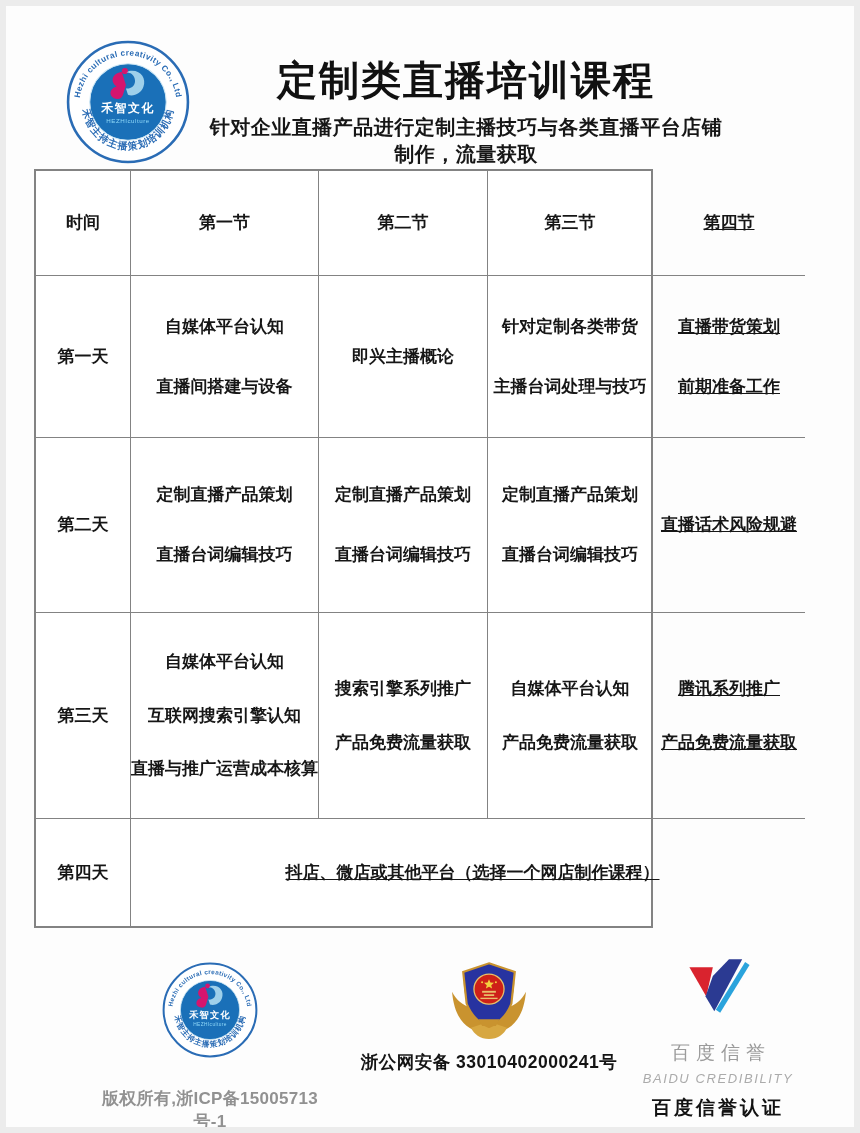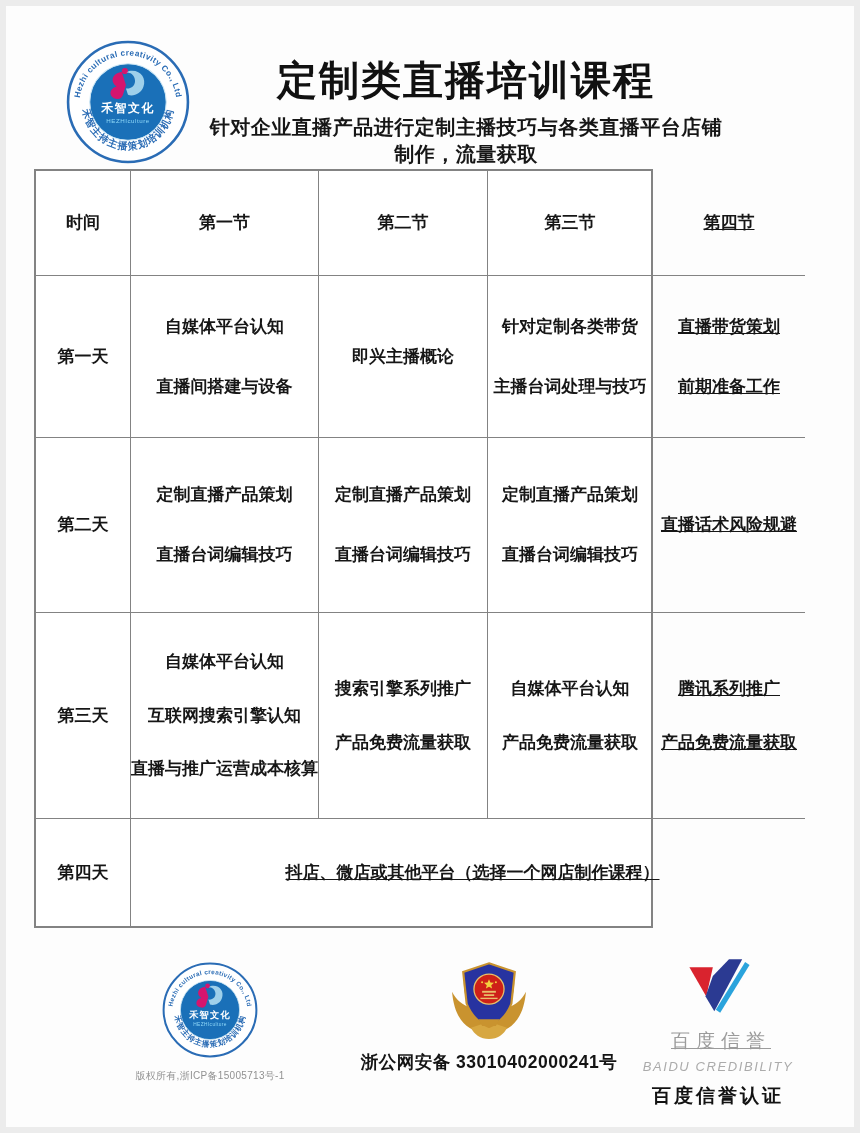--- a/index.html
+++ b/index.html
@@ -35,25 +35,25 @@
   .cell.last-col { border-right:none;text-decoration:underline; }
   .cell.last-row { border-bottom:none; }
   .cell.gap-sm { gap:34px;text-align:right; }
   .cell.merged { grid-column:2 / 6; justify-content:center; align-items:center; padding-left:11px; text-align:left; }
   .cl { line-height:1.15; white-space:nowrap; }
 
   
   .f-left  { position:absolute; left:88px;  top:956px; width:232px; text-align:center; }
   .f-mid   { position:absolute; left:340px; top:953px; width:286px; text-align:center; }
   .f-right { position:absolute; left:620px; top:948px; width:184px; text-align:center; }
-  .copyright { margin-top:11px; font-size:10px; font-weight:normal; color:#919191; letter-spacing:0.3px; }
+  .copyright { margin-top:29px; font-size:17px; font-weight:bold; color:#919191; letter-spacing:0.3px; }
   .police-badge { width:86px; height:86px; display:block; margin:0 auto; }
   .police-text { margin-top:5px; font-size:17.5px; font-weight:bold; color:#141414; letter-spacing:0.5px; }
   .baidu-v { width:70px; height:66px; display:block; margin:0 auto; }
-  .baidu-cn { margin-top:8px; font-size:19px; color:#9b9b9b; letter-spacing:6px; text-indent:6px;text-decoration:underline; }
+  .baidu-cn { margin-top:20px; font-size:19px; color:#9b9b9b; letter-spacing:6px; text-indent:6px; }
   .baidu-en { margin-top:5px; font-size:13px; color:#ababab; letter-spacing:1.6px;font-style:italic; }
   .baidu-cert { margin-top:9px; font-size:19px; font-weight:bold; color:#121212; letter-spacing:3px; }
 </style>
 </head>
 <body>
 
 <div class="page">
 
   <svg class="company-logo" viewBox="0 0 120 120">
     <defs>

